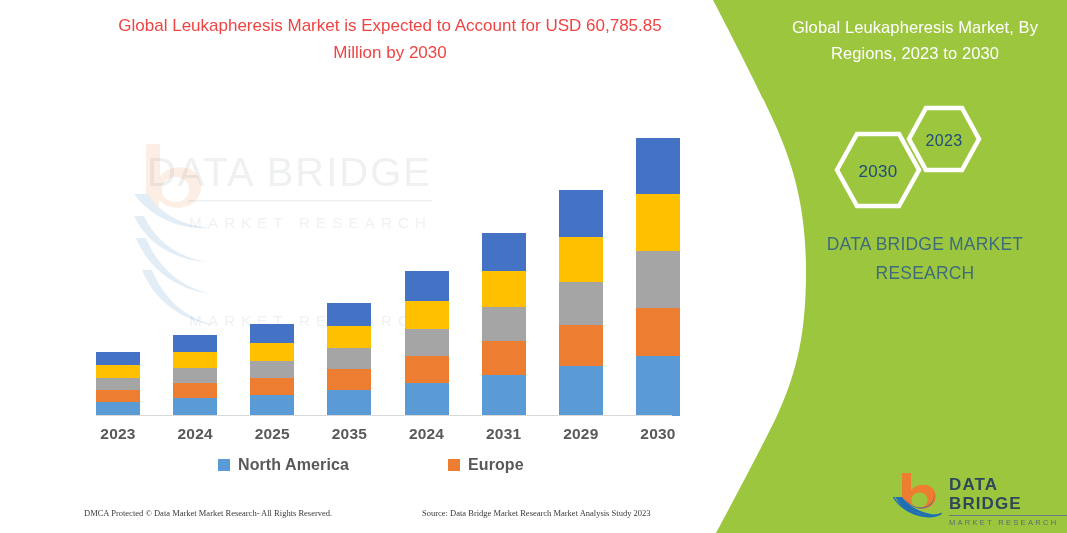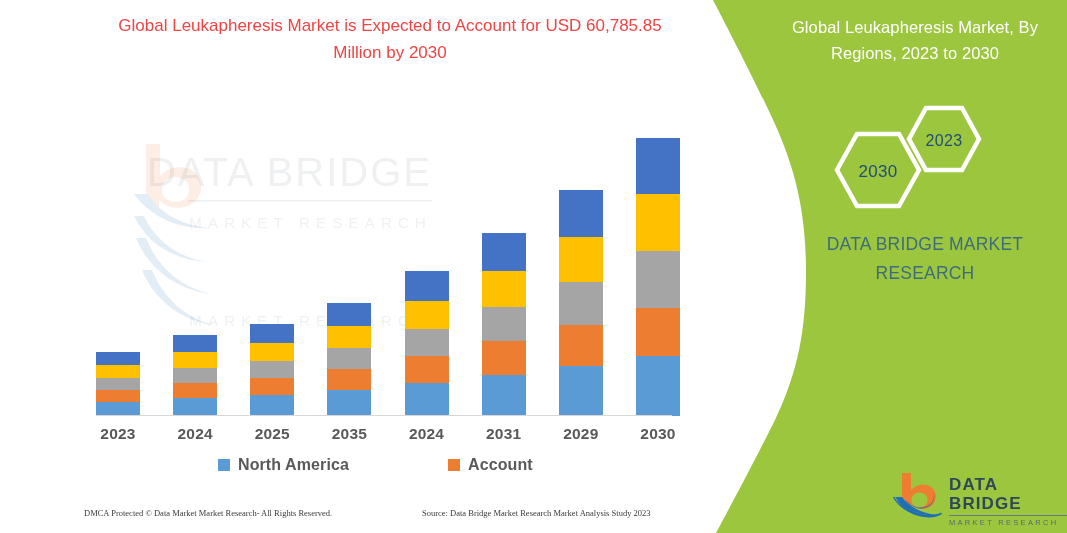--- a/index.html
+++ b/index.html
@@ -241,21 +241,21 @@
       <div class="xl">2030</div>
     </div>
 
   <div id="legend">
       <div class="leg">
         <span class="swatch" style="background: rgb(91, 155, 213);"></span>
         <span class="lbl">North America</span>
       </div>
       <div class="leg">
         <span class="swatch" style="background: rgb(237, 125, 49);"></span>
-        <span class="lbl">Account</span>
+        <span class="lbl">Europe</span>
       </div>
     </div>
 
   <div id="footer">
     <div class="fl">DMCA Protected © Data Market Market Research- All Rights Reserved.</div>
     <div class="fr">Source: Data Bridge Market Research  Market Analysis Study 2023</div>
   </div>
 
 </div>
 

